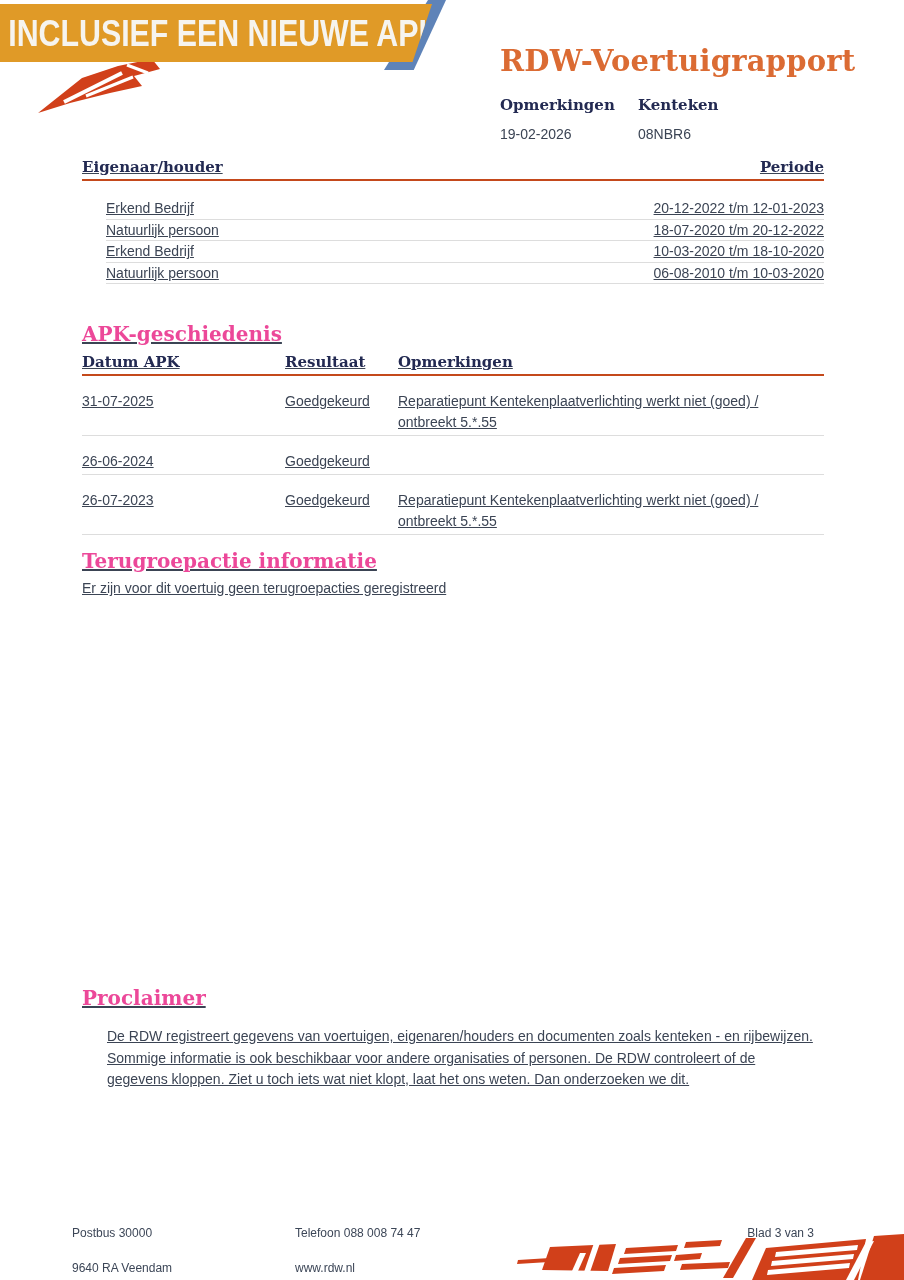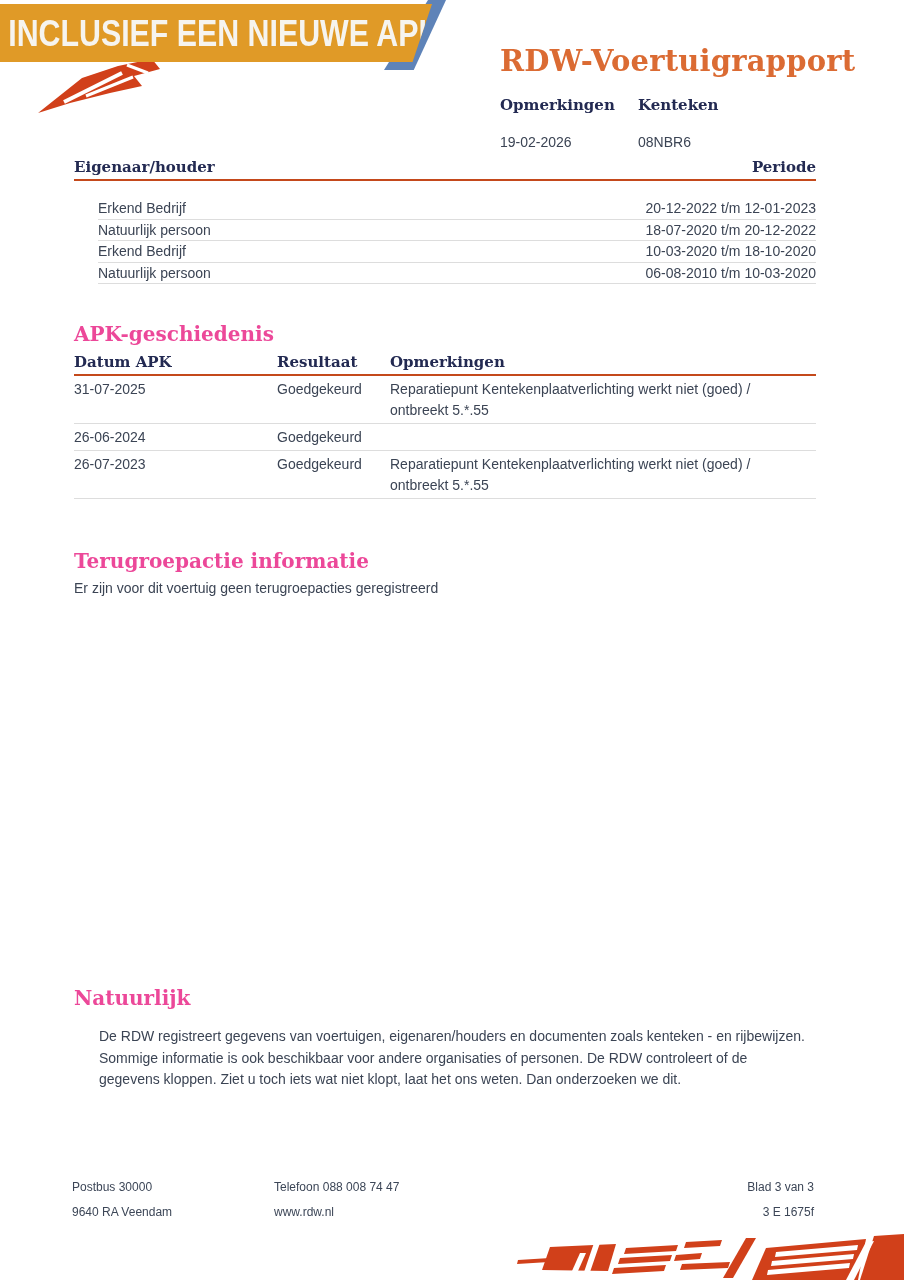--- a/index.html
+++ b/index.html
@@ -51,24 +51,24 @@
     font-family: "DejaVu Serif", serif;
     font-weight: 700; font-size: 29px; letter-spacing: 0.2px;
     color: #db6b33;
   }
   .meta-row { position: absolute; left: 500px; top: 96px; display: flex; }
   .meta-col-date { width: 138px; }
   .meta-label {
     font-family: "DejaVu Serif", serif;
     font-weight: 700; font-size: 15px; color: #232a52;
   }
-  .meta-value { margin-top: 20px; font-size: 14px; color: #3b4454; }
-
-  
-  .section { position: absolute; left: 74px; width: 742px; }
+  .meta-value { margin-top: 12px; font-size: 14px; color: #3b4454; }
+
+  
+  .section { position: absolute; left: 82px; width: 742px; text-decoration: underline; }
   .serif-head {
     font-family: "DejaVu Serif", serif;
     font-weight: 700; font-size: 15px; color: #232a52;
   }
   .orange-head {
     font-family: "DejaVu Serif", serif;
     font-weight: 700; font-size: 20px; color: #ec4899;
   }
   .orange-rule { border: 0; border-top: 2px solid #c4491b; margin-top: 3px; }
   .body-text { font-size: 14px; line-height: 21.5px; color: #3b4454; }
@@ -81,33 +81,33 @@
     height: 21.5px; border-bottom: 1px solid #dddddd;
     font-size: 14px; color: #3b4454; margin-left: 24px;
   }
 
   
   .apk-head-row { display: flex; margin-top: 7px; }
   .apk-col-date { width: 203px; }
   .apk-col-result { width: 113px; }
   .apk-col-remarks { width: 412px; }
   .apk-row { display: flex; padding: 3px 0 2px 0; border-bottom: 1px solid #dddddd; }
-  .apk-row .cell { font-size: 14px; line-height: 21px; color: #3b4454; }
+  .apk-row .cell { font-size: 14px; line-height: 21px; color: #3b4454; margin-top: 12px; }
   .apk-row-min { min-height: 24px; }
 
   
   .recall-text { margin-top: 5px; }
   .proclaimer-text { margin-top: 16px; width: 712px; margin-left: 25px; }
 
   
   .doc-footer {
-    position: absolute; left: 72px; top: 1180px; width: 742px;
+    position: absolute; left: 72px; top: 1226px; width: 742px;
     display: grid; grid-template-columns: 202px 1fr auto;
     grid-row-gap: 11px;
-    font-size: 12px; color: #3c4657;
+    font-size: 12px; color: #3c4657; gap: 21px;
   }
   .footer-right { text-align: right; }
 
   
   .speed-mark { position: absolute; right: 0; bottom: 0; z-index: 1; }
 </style>
 </head>
 <body>
 
 <div class="page">
@@ -197,21 +197,21 @@
       </div>
     </div>
   </div>
 
   <div class="section" style="top:549px;">
     <div class="orange-head">Terugroepactie informatie</div>
     <div class="body-text recall-text">Er zijn voor dit voertuig geen terugroepacties geregistreerd</div>
   </div>
 
   <div class="section" style="top:986px;">
-    <div class="orange-head">Natuurlijk</div>
+    <div class="orange-head">Proclaimer</div>
     <div class="body-text proclaimer-text">De RDW registreert gegevens van voertuigen, eigenaren/houders en documenten zoals kenteken - en rijbewijzen. Sommige informatie is ook beschikbaar voor andere organisaties of personen. De RDW controleert of de gegevens kloppen. Ziet u toch iets wat niet klopt, laat het ons weten. Dan onderzoeken we dit.</div>
   </div>
 
   <div class="doc-footer">
     <div>Postbus 30000</div>
     <div>Telefoon 088 008 74 47</div>
     <div class="footer-right">Blad 3 van 3</div>
     <div>9640 RA Veendam</div>
     <div>www.rdw.nl</div>
     <div class="footer-right">3 E 1675f</div>

